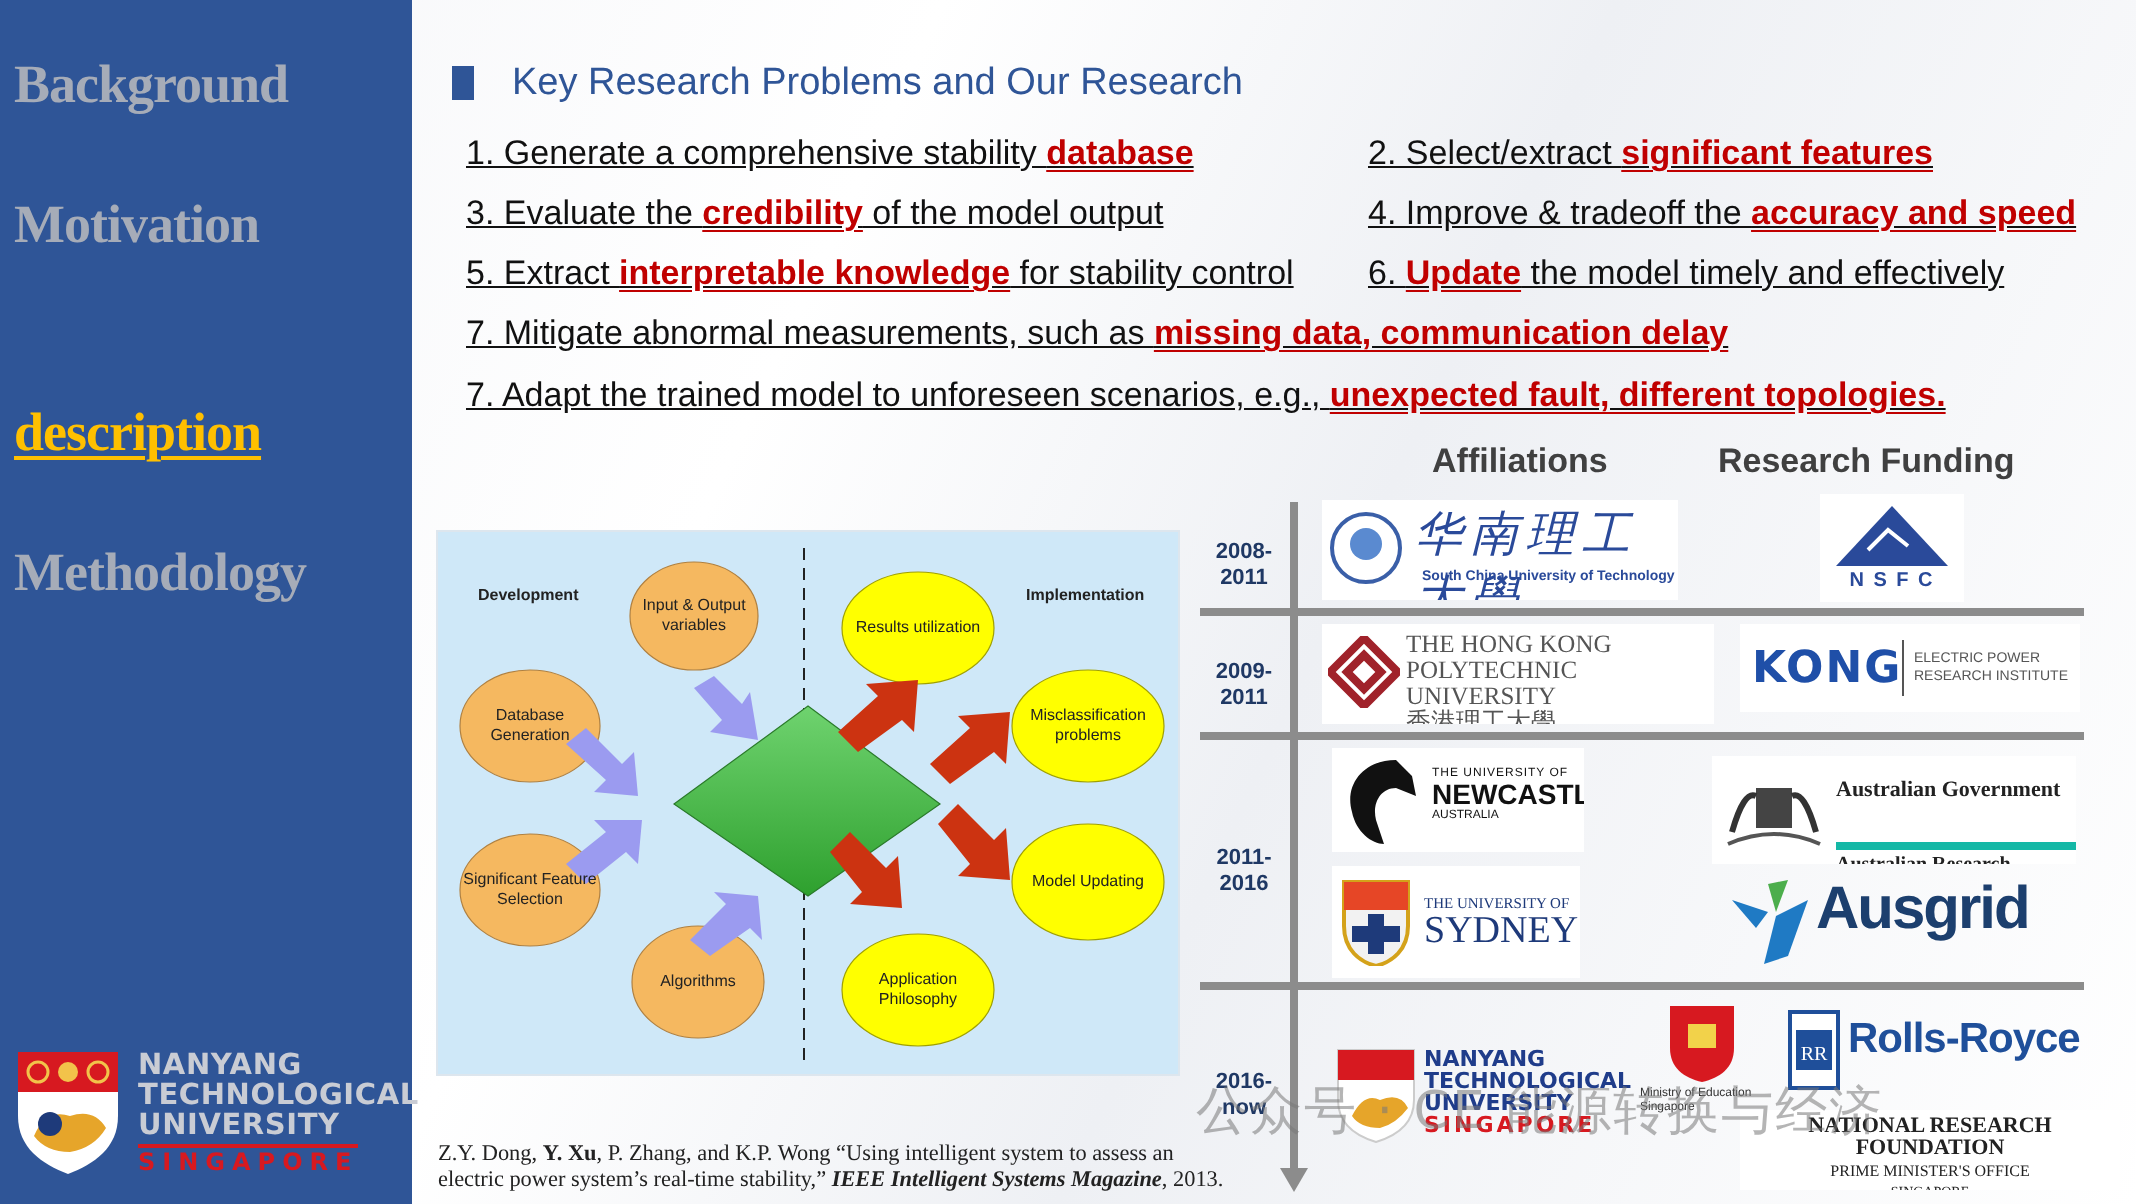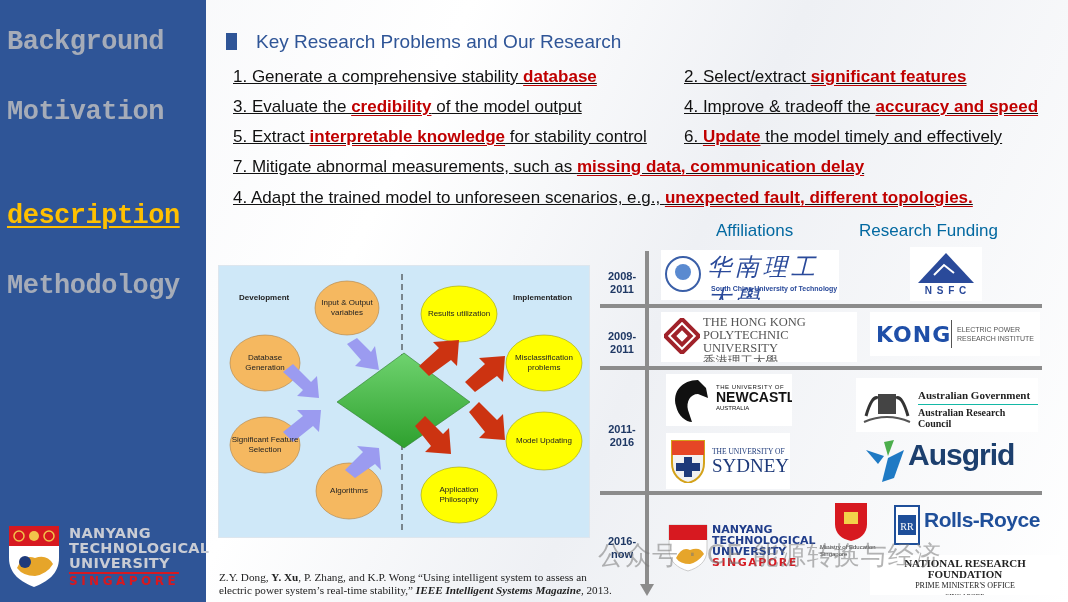--- a/index.html
+++ b/index.html
@@ -9,21 +9,21 @@
     font-family: "Liberation Sans", sans-serif;
     background: linear-gradient(115deg, #f4f5f8 0%, #ffffff 35%, #eef0f4 60%, #ffffff 100%);
   }
   
   .sidebar {
     position: absolute; left: 0; top: 0; width: 206px; height: 602px;
     background: #2f5597;
   }
   .nav-item {
     position: absolute; left: 7px;
-    font-family: Liberation Mono, monospace; font-weight: bold;
+    font-family: Liberation Serif, serif; font-weight: bold;
     font-size: 27px; color: #a6acb8; letter-spacing: -0.5px;
     line-height: 34px; cursor: pointer;
   }
   .nav-item.active {
     color: #ffc000; text-decoration: underline; text-decoration-thickness: 2px;
     text-underline-offset: 3px;
   }
   .ntu-logo {
     position: absolute; left: 7px; top: 524px; width: 196px; height: 68px;
   }
@@ -69,21 +69,21 @@
 
   .citation {
     position: absolute; left: 219px; top: 571px; width: 400px;
     font-family: "Liberation Serif", serif; font-size: 11.2px; line-height: 13px; color: #222;
   }
   .citation b { font-weight: bold; }
   .citation i { font-weight: bold; font-style: italic; }
 
   
   .col-head {
-    position: absolute; font-size: 17px; font-weight: normal; color: #0369a1;
+    position: absolute; font-size: 17px; font-weight: bold; color: #404040;
   }
   .timeline-axis {
     position: absolute; left: 645px; top: 251px; width: 4px; height: 335px; background: #8c8c8c;
   }
   .timeline-arrow {
     position: absolute; left: 640px; top: 584px; width: 0; height: 0;
     border-left: 7px solid transparent; border-right: 7px solid transparent; border-top: 12px solid #8c8c8c;
   }
   .row-div { position: absolute; height: 4px; background: #8c8c8c; }
   .year {
@@ -147,21 +147,21 @@
 <div class="prob" style="left:233px; top:127px">
   <span>5. Extract </span><span class="hl">interpretable knowledge</span><span> for stability control</span>
 </div>
 <div class="prob" style="left:684px; top:127px">
   <span>6. </span><span class="hl">Update</span><span> the model timely and effectively</span>
 </div>
 <div class="prob" style="left:233px; top:157px">
   <span>7. Mitigate abnormal measurements, such as </span><span class="hl">missing data, communication delay</span><span></span>
 </div>
 <div class="prob" style="left:233px; top:188px">
-  <span>4. Adapt the trained model to unforeseen scenarios, e.g., </span><span class="hl">unexpected fault, different topologies.</span><span></span>
+  <span>7. Adapt the trained model to unforeseen scenarios, e.g., </span><span class="hl">unexpected fault, different topologies.</span><span></span>
 </div>
 
 <div class="diagram">
   <svg width="372" height="273" viewBox="0 0 372 273">
     <line x1="183" y1="8" x2="183" y2="265" stroke="#222" stroke-width="1" stroke-dasharray="6,4"></line>
 
     <ellipse cx="128" cy="42" rx="32" ry="27" fill="#f5b860" stroke="#b08040" stroke-width="0.6"></ellipse>
     <ellipse cx="46" cy="97" rx="35" ry="28" fill="#f5b860" stroke="#b08040" stroke-width="0.6"></ellipse>
     <ellipse cx="46" cy="179" rx="35" ry="28" fill="#f5b860" stroke="#b08040" stroke-width="0.6"></ellipse>
     <ellipse cx="130" cy="225" rx="33" ry="28" fill="#f5b860" stroke="#b08040" stroke-width="0.6"></ellipse>
@@ -290,21 +290,21 @@
   </div>
 </div>
 
 <div class="logo" style="left:856px; top:378px; width:182px; height:54px">
   <svg width="54" height="46" style="position:absolute; left:4px; top:4px">
     <rect x="18" y="12" width="18" height="20" fill="#444"></rect>
     <path d="M6 34 C10 20 14 14 18 16 M48 34 C44 20 40 14 36 16" stroke="#333" stroke-width="3" fill="none"></path>
     <path d="M4 40 Q27 30 50 40" stroke="#555" stroke-width="2" fill="none"></path>
   </svg>
   <div style="position:absolute; left:62px; top:11px; font-family:'Liberation Serif',serif; font-weight:bold; color:#222; font-size:11px">
-    <div style="padding-bottom:3px; border-bottom:1px solid #14b8a6">Australian Government</div>
+    <div style="padding-bottom:20px; border-bottom:4px solid #14b8a6">Australian Government</div>
     <div style="font-size:10px; padding-top:2px">Australian Research Council</div>
   </div>
 </div>
 
 <div style="position:absolute; left:864px; top:436px; width:170px; height:46px">
   <svg width="42" height="44" style="position:absolute; left:0; top:2px">
     <polygon points="2,12 20,18 14,26" fill="#1f7ac4"></polygon>
     <polygon points="20,4 30,2 24,18" fill="#4cae4c"></polygon>
     <polygon points="24,20 40,12 30,40 18,44" fill="#1f7ac4"></polygon>
   </svg>

